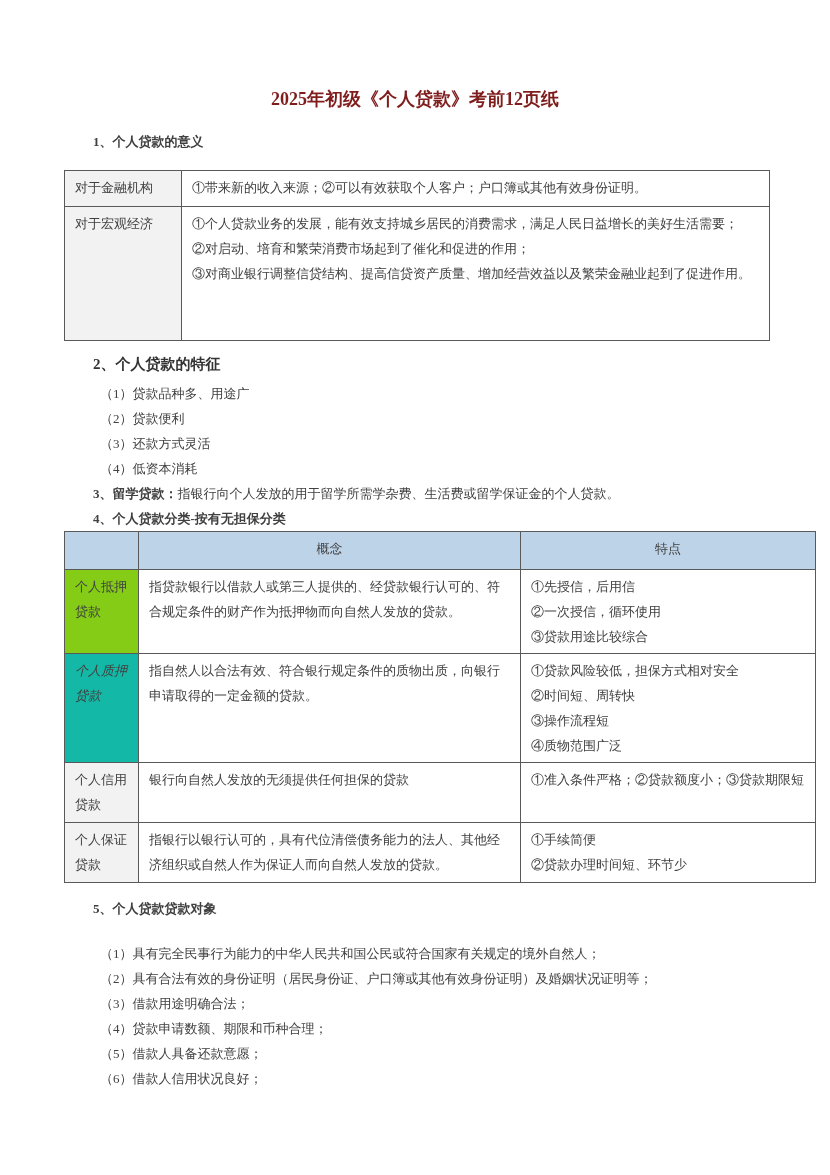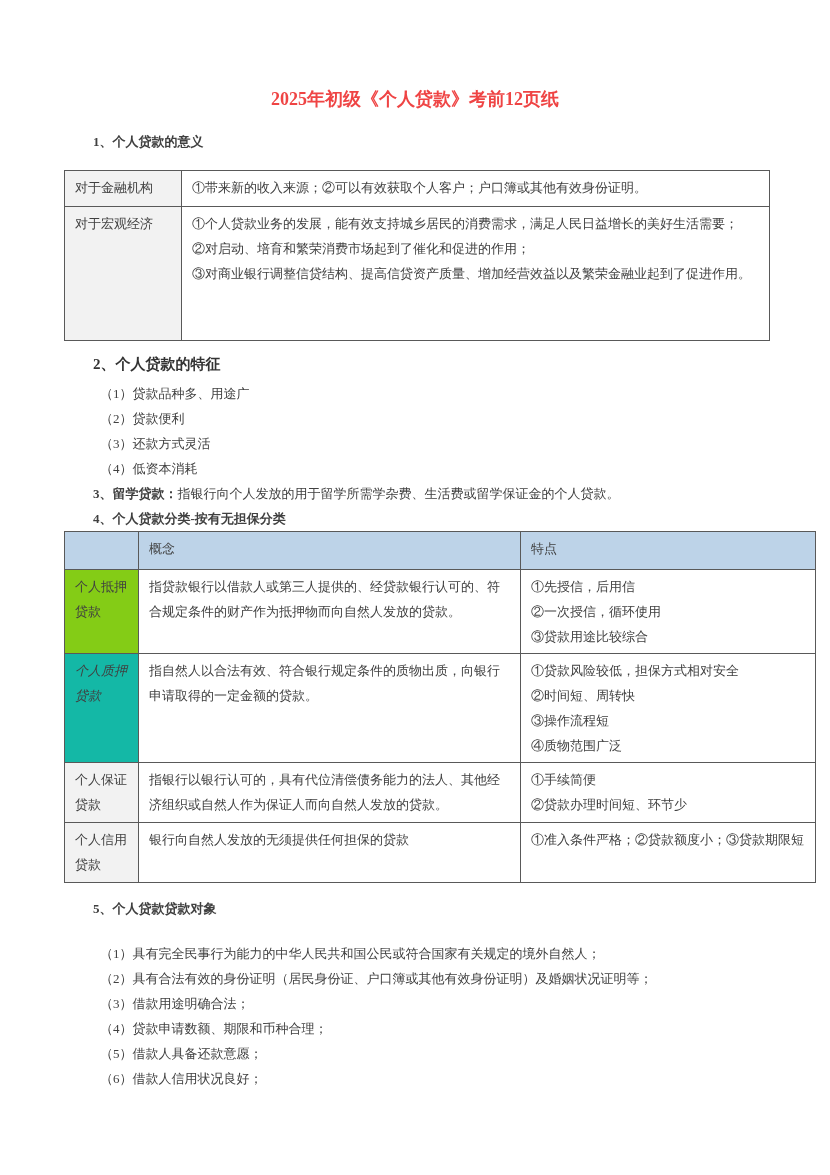--- a/index.html
+++ b/index.html
@@ -12,21 +12,21 @@
     padding-top: 86px;
     font-family: "Liberation Serif", "DejaVu Serif", serif;
     color: #404040;
     overflow: hidden;
   }
   .doc-title {
     text-align: center;
     font-size: 18px;
     font-weight: bold;
     line-height: 26px;
-    color: #ef4444;
+    color: #7f1d1d;
   }
   .h-sm {
     font-size: 13px;
     font-weight: bold;
     margin-left: 93px;
     line-height: 17px;
   }
   .h1 { margin-top: 21px; }
   .h-lg {
     font-size: 15px;
@@ -55,20 +55,21 @@
   }
   td.label-cell {
     background: #f2f2f2;
     vertical-align: middle;
     padding: 4px 8px;
   }
   td.head-cell {
     background: #bdd3e8;
     vertical-align: middle;
     font-weight: normal;
+    text-align: center;
   }
   .pre { white-space: pre-line; }
   .t1 .c1 { width: 117px; }
   .t1 .c2 { width: 588px; }
   .t2 .c1 { width: 74px; }
   .t2 .c2 { width: 382px; }
   .t2 .c3 { width: 295px; }
   .rh-36  { height: 36px; }
   .rh-134 { height: 134px; padding-left: 30px; }
   .rh-38  { height: 38px; }
@@ -137,29 +138,29 @@
     </tr>
     <tr class="rh-106">
       <td class="label-cell c1" style="background: #14b8a6; border-color: rgb(89, 89, 89); font-style: italic;">个人质押贷款</td>
       <td class="c2" style="border-color: rgb(89, 89, 89);">指自然人以合法有效、符合银行规定条件的质物出质，向银行申请取得的一定金额的贷款。</td>
       <td class="c3 pre" style="border-color: rgb(89, 89, 89);">①贷款风险较低，担保方式相对安全
 ②时间短、周转快
 ③操作流程短
 ④质物范围广泛</td>
     </tr>
     <tr class="rh-60">
+      <td class="label-cell c1" style="background: rgb(242, 242, 242); border-color: rgb(89, 89, 89);">个人信用贷款</td>
+      <td class="c2" style="border-color: rgb(89, 89, 89);">银行向自然人发放的无须提供任何担保的贷款</td>
+      <td class="c3 pre" style="border-color: rgb(89, 89, 89);">①准入条件严格；②贷款额度小；③贷款期限短</td>
+    </tr>
+    <tr class="rh-60">
       <td class="label-cell c1" style="background: rgb(242, 242, 242); border-color: rgb(89, 89, 89);">个人保证贷款</td>
       <td class="c2" style="border-color: rgb(89, 89, 89);">指银行以银行认可的，具有代位清偿债务能力的法人、其他经济组织或自然人作为保证人而向自然人发放的贷款。</td>
       <td class="c3 pre" style="border-color: rgb(89, 89, 89);">①手续简便
 ②贷款办理时间短、环节少</td>
-    </tr>
-    <tr class="rh-60">
-      <td class="label-cell c1" style="background: rgb(242, 242, 242); border-color: rgb(89, 89, 89);">个人信用贷款</td>
-      <td class="c2" style="border-color: rgb(89, 89, 89);">银行向自然人发放的无须提供任何担保的贷款</td>
-      <td class="c3 pre" style="border-color: rgb(89, 89, 89);">①准入条件严格；②贷款额度小；③贷款期限短</td>
     </tr>
   </tbody>
     </table>
 
   <div class="h-sm h5">5、个人贷款贷款对象</div>
 
   <div class="list-5">
     <div class="li">（1）具有完全民事行为能力的中华人民共和国公民或符合国家有关规定的境外自然人；</div>
     <div class="li">（2）具有合法有效的身份证明（居民身份证、户口簿或其他有效身份证明）及婚姻状况证明等；</div>
     <div class="li">（3）借款用途明确合法；</div>

